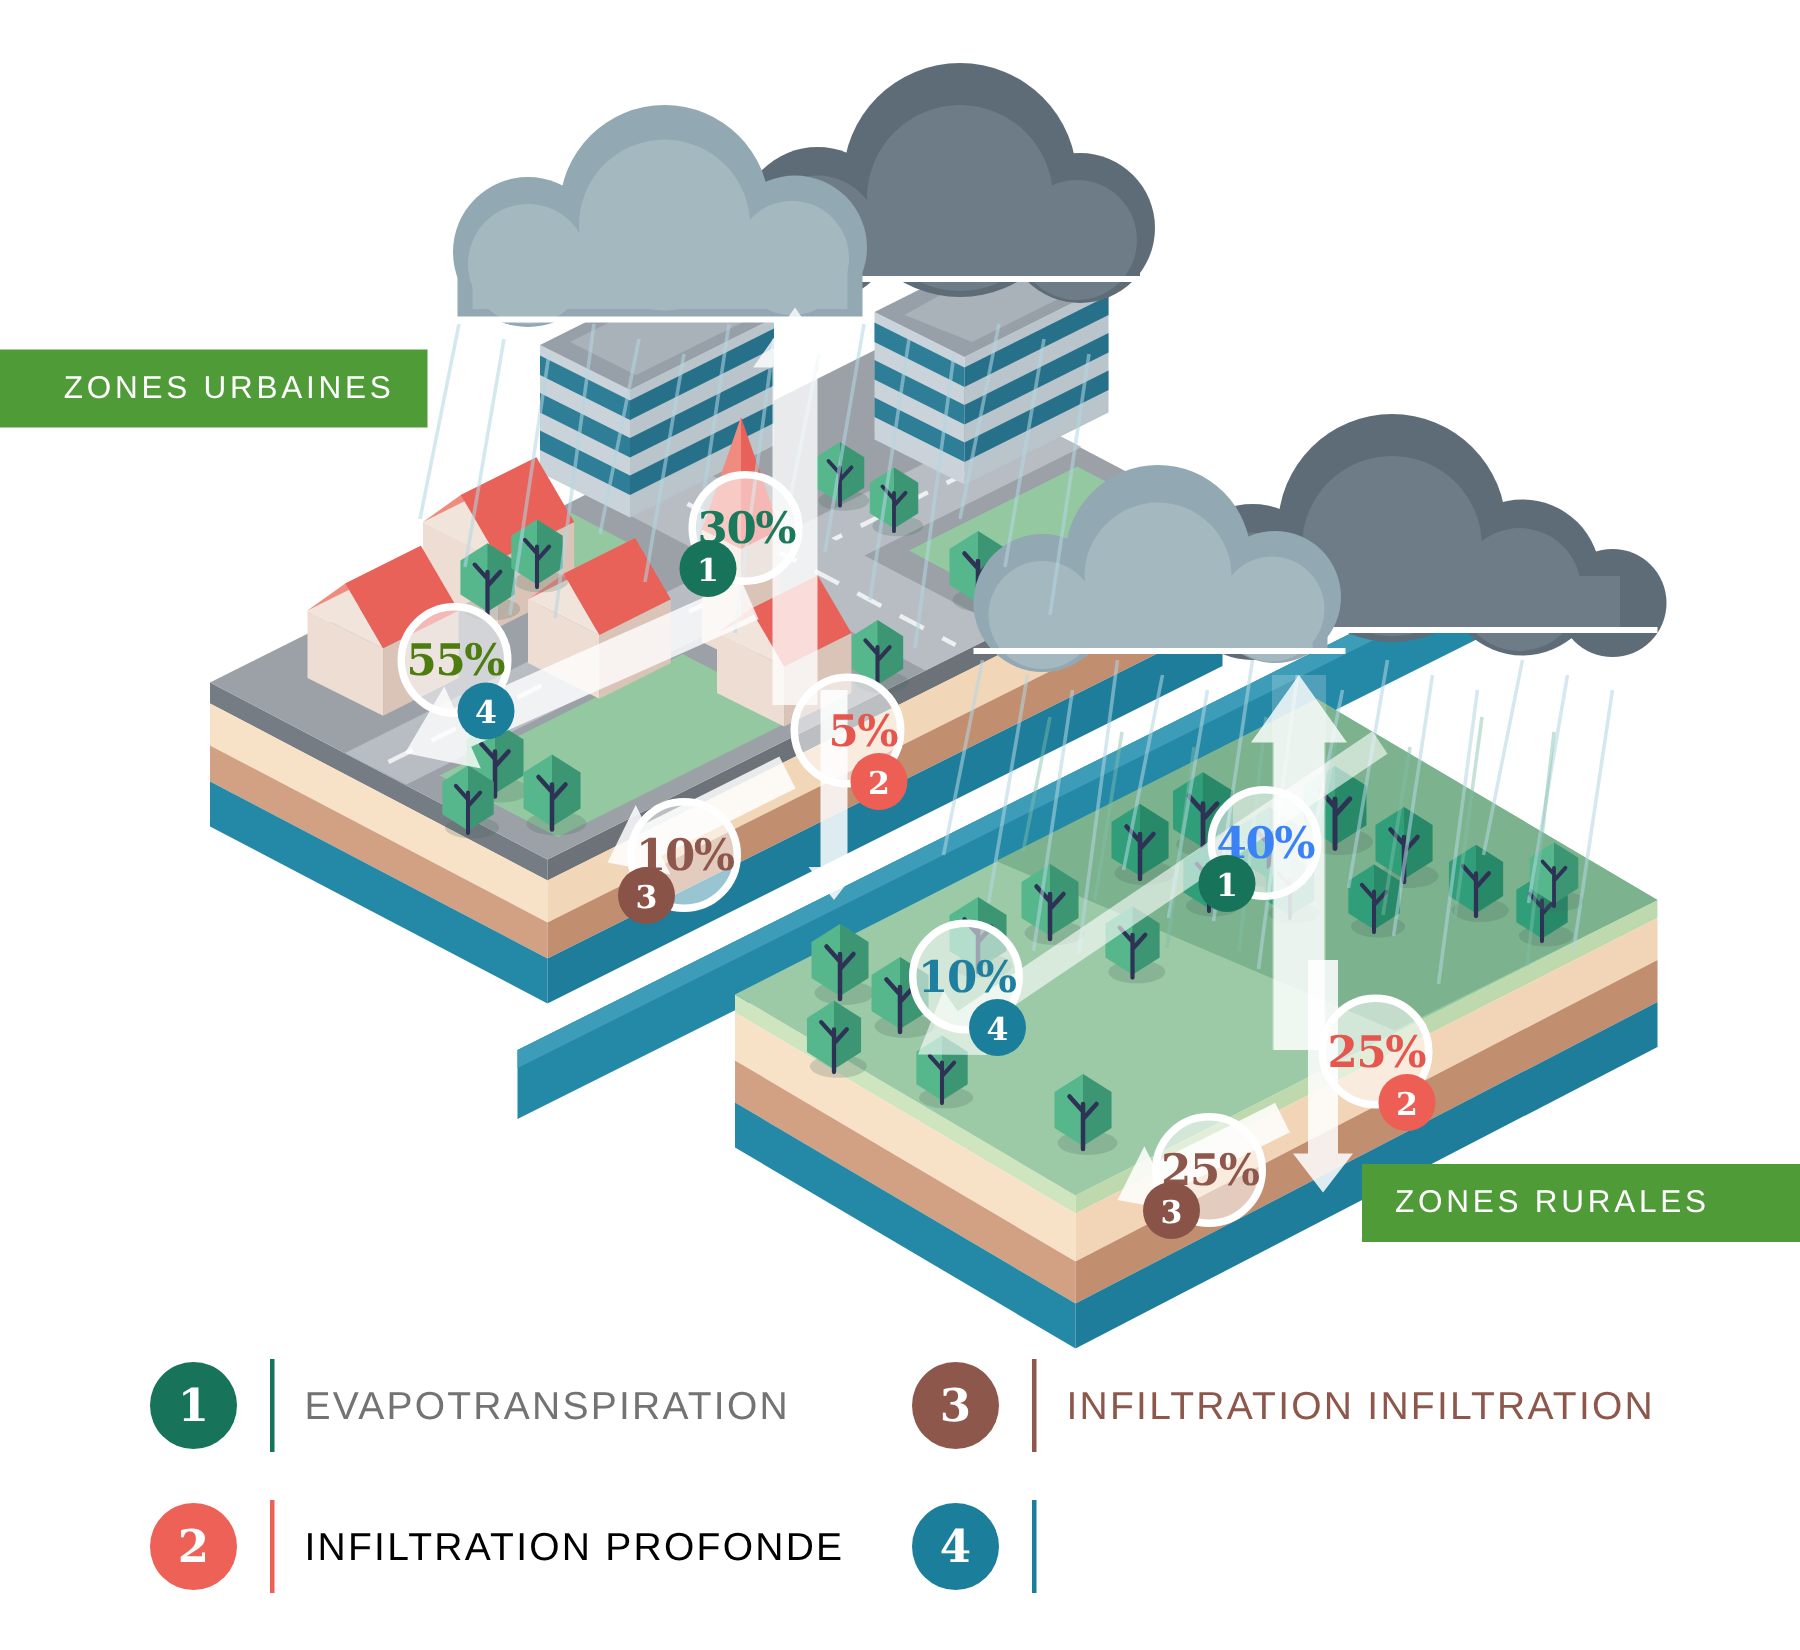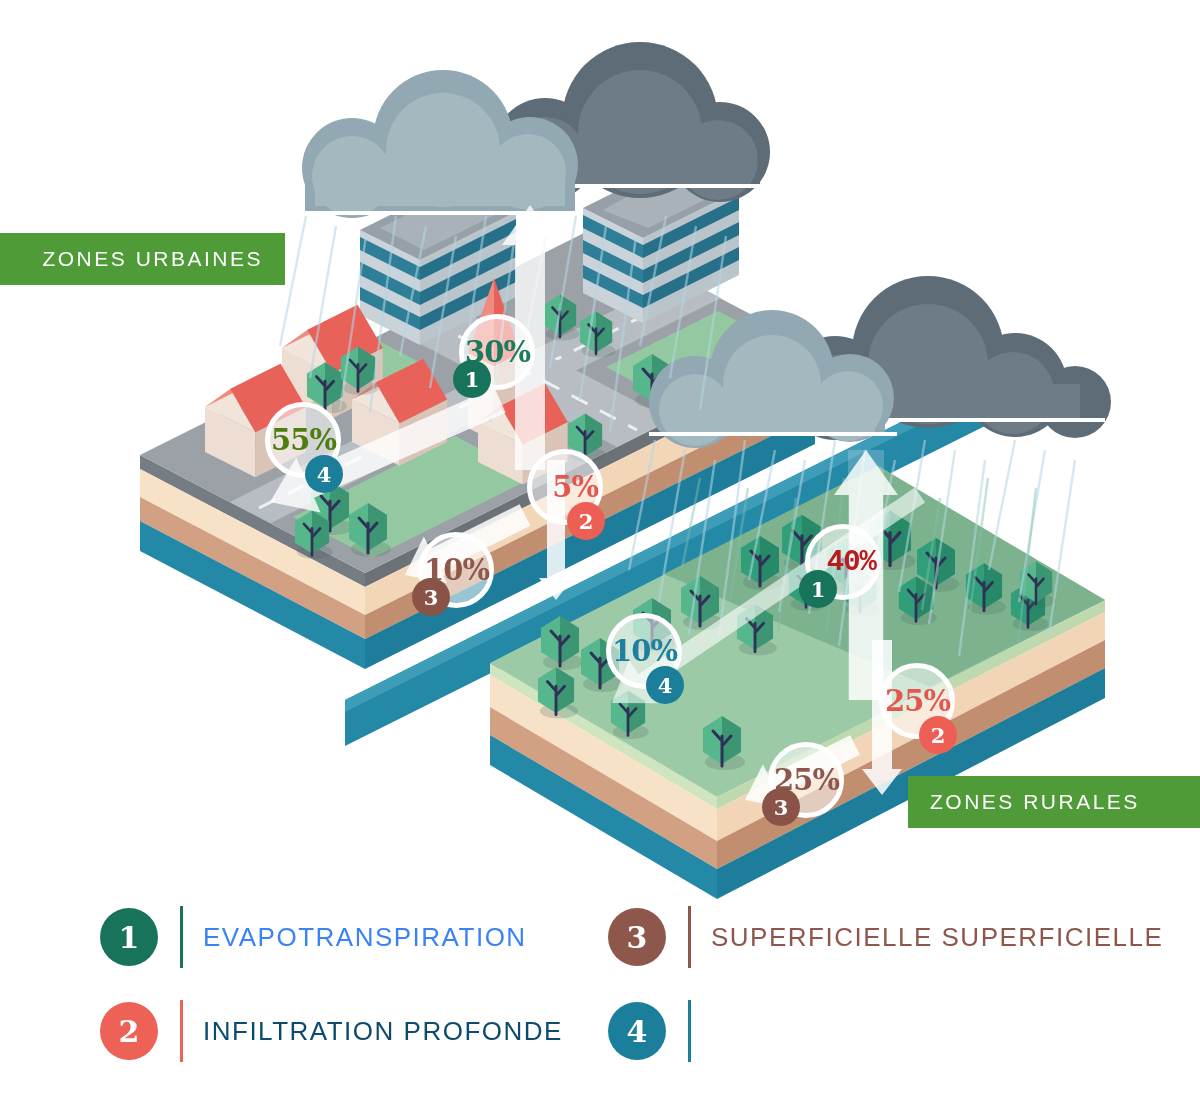--- a/index.html
+++ b/index.html
@@ -302,52 +302,52 @@
       </div>
       <div class="pct-badge br" style="left: 527px; top: 449px;">
         <span class="pct-value" style="color: rgb(228, 86, 78);">5%</span>
         <span class="pct-mini" style="background: rgb(237, 95, 85);">2</span>
       </div>
       <div class="pct-badge bl" style="left: 418px; top: 532px;">
         <span class="pct-value" style="color: rgb(142, 87, 76);">10%</span>
         <span class="pct-mini" style="background: rgb(138, 83, 72);">3</span>
       </div>
       <div class="pct-badge bl" style="left: 805px; top: 524px;">
-        <span class="pct-value" style="color: #b91c1c; font-family: Liberation Mono, monospace;">40%</span>
+        <span class="pct-value" style="color: #3b82f6;">40%</span>
         <span class="pct-mini" style="background: rgb(23, 115, 90);">1</span>
       </div>
       <div class="pct-badge br" style="left: 606px; top: 613px;">
         <span class="pct-value" style="color: rgb(31, 127, 160);">10%</span>
         <span class="pct-mini" style="background: rgb(27, 126, 155);">4</span>
       </div>
       <div class="pct-badge br" style="left: 879px; top: 663px;">
         <span class="pct-value" style="color: rgb(228, 86, 78);">25%</span>
         <span class="pct-mini" style="background: rgb(237, 95, 85);">2</span>
       </div>
       <div class="pct-badge bl" style="left: 768px; top: 742px;">
         <span class="pct-value" style="color: rgb(142, 87, 76);">25%</span>
         <span class="pct-mini" style="background: rgb(138, 83, 72);">3</span>
       </div>
     </div>
 
 <div>
   <div class="legend-item" id="legend-item-0">
     <span class="legend-num" style="background: rgb(23, 115, 90);">1</span>
     <span class="legend-divider" style="background: rgb(23, 115, 90);"></span>
-    <span class="legend-label" style="color: #3b82f6;">EVAPOTRANSPIRATION</span>
+    <span class="legend-label" style="color: #737373;">EVAPOTRANSPIRATION</span>
   </div>
   <div class="legend-item" id="legend-item-1">
     <span class="legend-num" style="background: rgb(237, 97, 87);">2</span>
     <span class="legend-divider" style="background: rgb(237, 97, 87);"></span>
-    <span class="legend-label" style="color: #0c4a6e;">INFILTRATION PROFONDE</span>
+    <span class="legend-label" style="color: #000000;">INFILTRATION PROFONDE</span>
   </div>
   <div class="legend-item" id="legend-item-2">
     <span class="legend-num" style="background: rgb(142, 87, 76);">3</span>
     <span class="legend-divider" style="background: rgb(142, 87, 76);"></span>
-    <span class="legend-label" style="color: rgb(142, 87, 76);">SUPERFICIELLE SUPERFICIELLE</span>
+    <span class="legend-label" style="color: rgb(142, 87, 76);">INFILTRATION INFILTRATION</span>
   </div>
   <div class="legend-item" id="legend-item-3">
     <span class="legend-num" style="background: rgb(27, 126, 155);">4</span>
     <span class="legend-divider" style="background: rgb(27, 126, 155);"></span>
   </div>
 </div>
 
 </div>
 
 </body></html>

